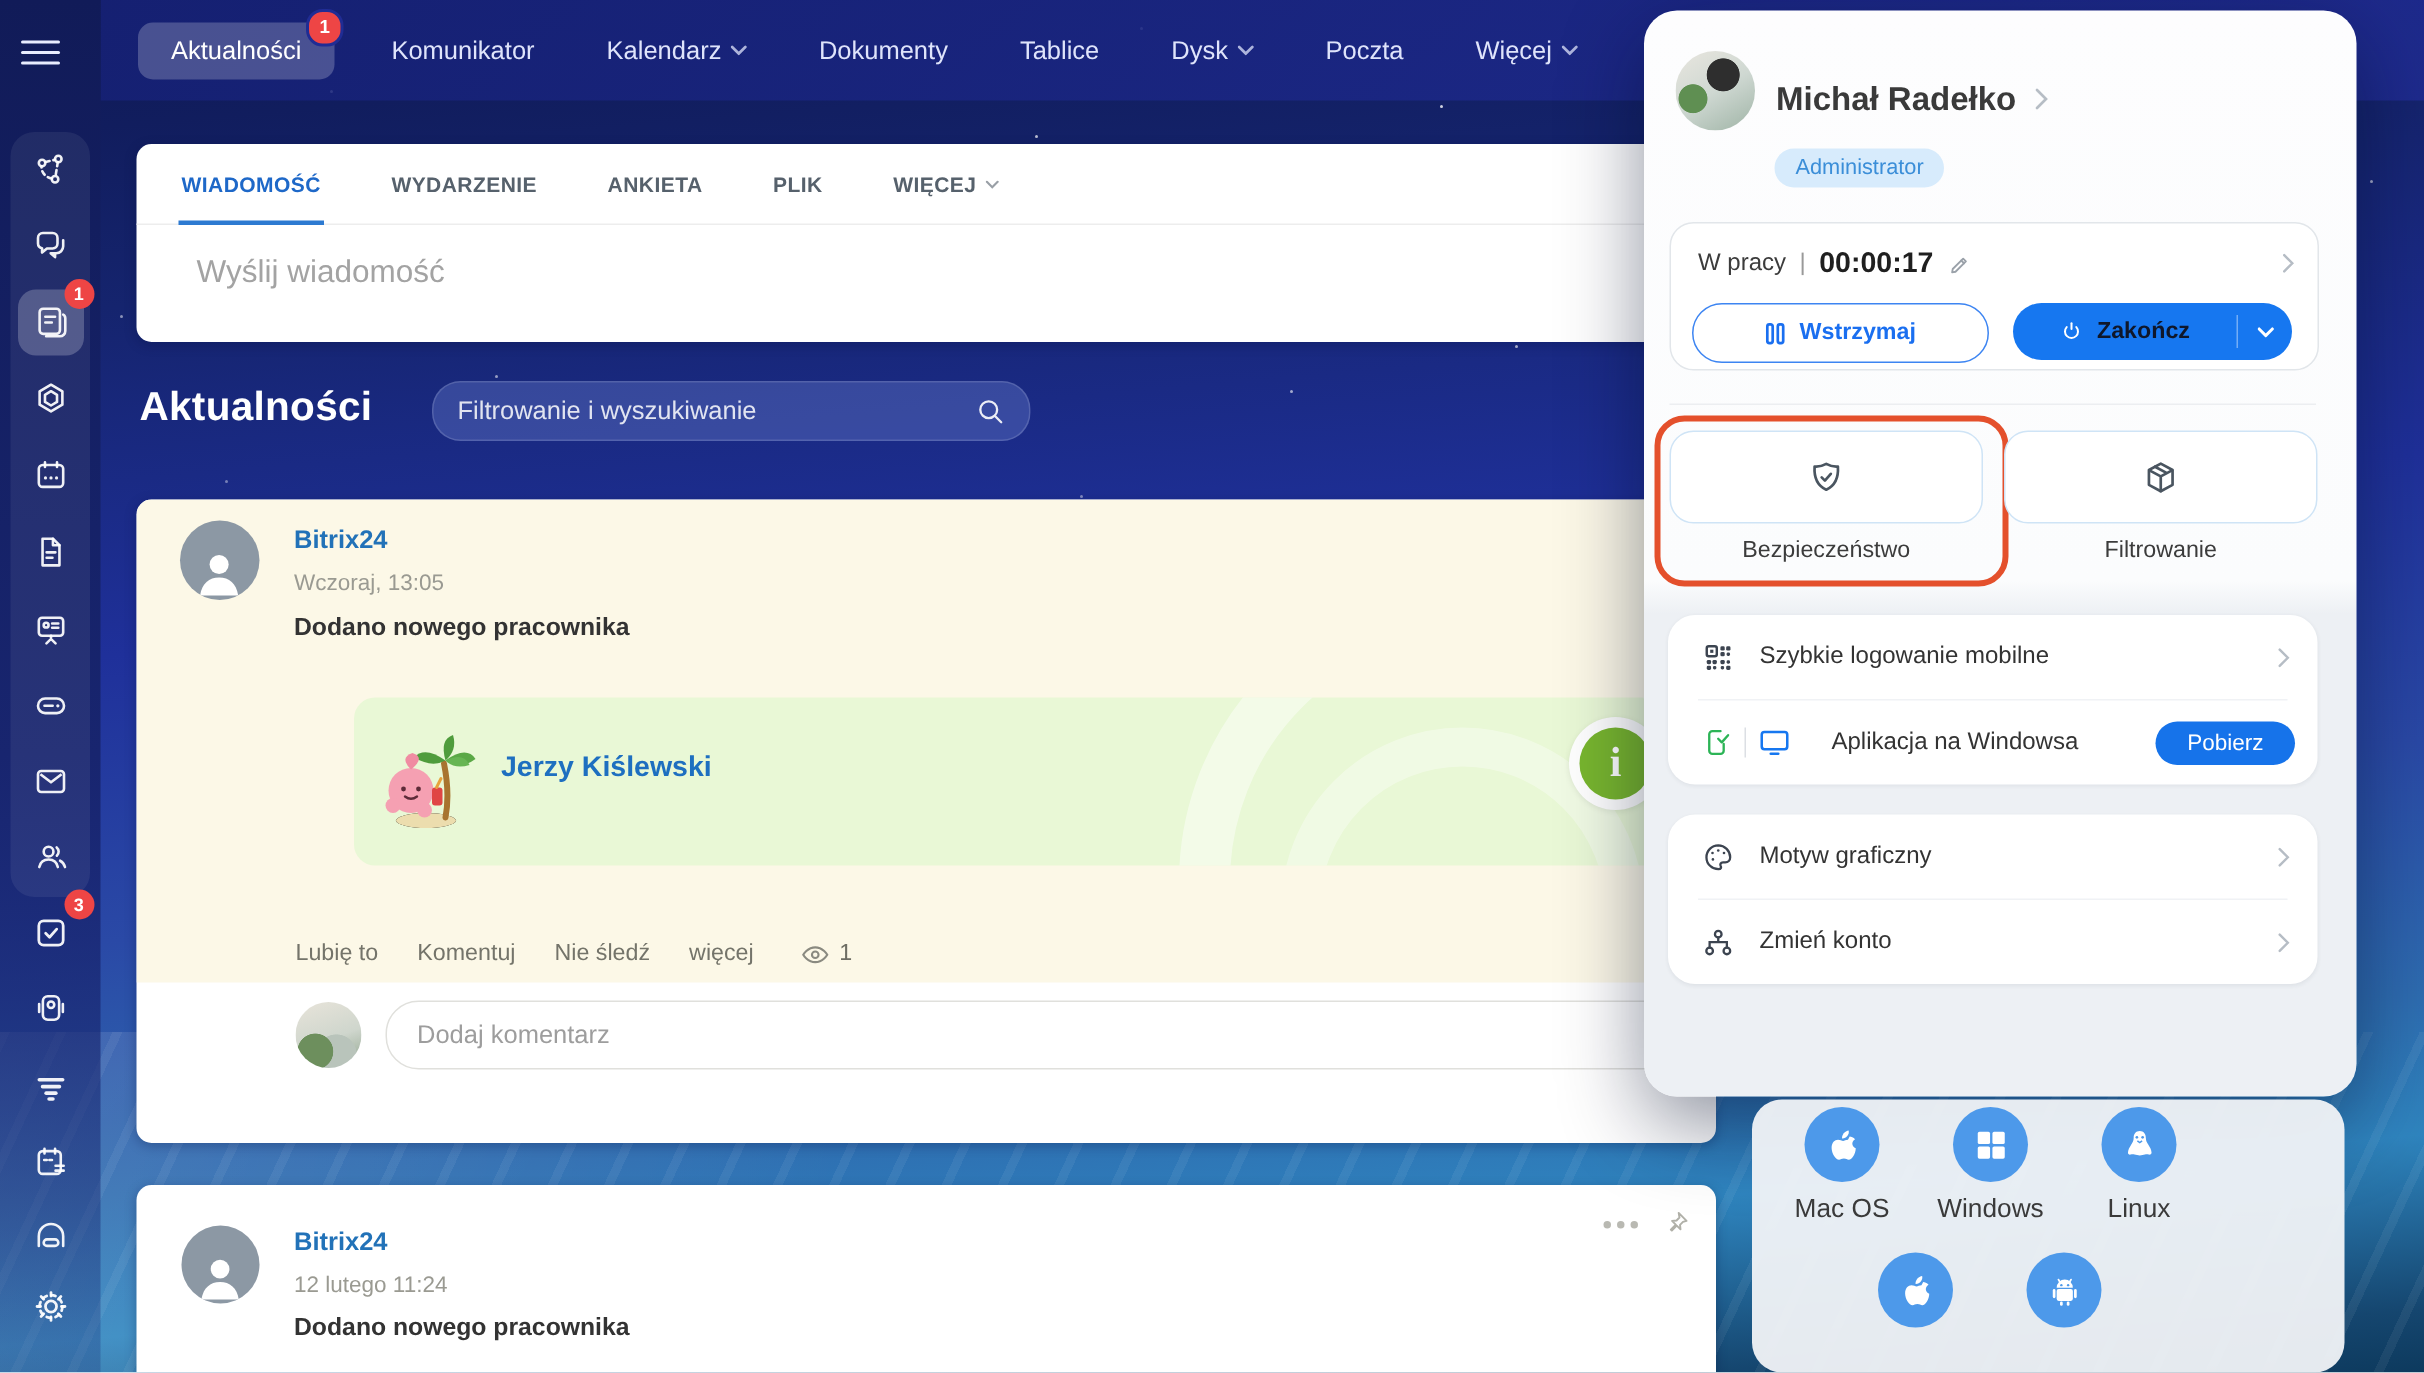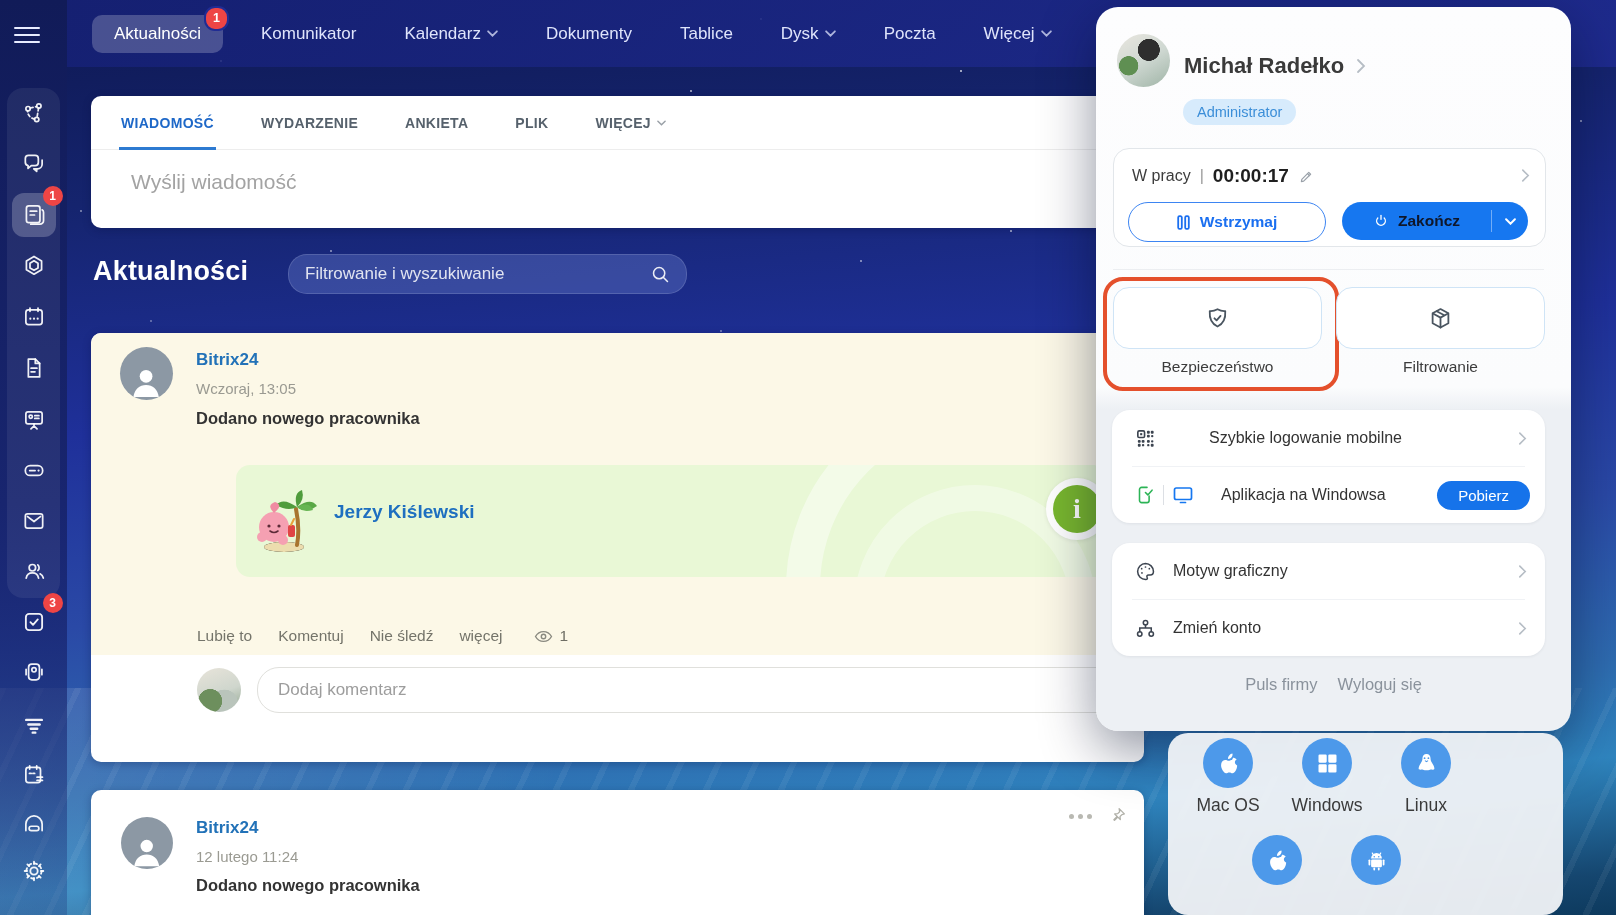--- a/index.html
+++ b/index.html
@@ -481,21 +481,21 @@
       <div class="tcard">
         <svg width="27" height="27" viewBox="0 0 24 24" fill="none" stroke="currentColor" stroke-width="1.6" stroke-linecap="round" stroke-linejoin="round">
             <path d="M12 3.6 19 7.4v8.8l-7 3.8-7-3.8V7.4z"></path>
             <path d="M5.3 7.6 12 11.2l6.7-3.6M12 11.2V20M8.6 5.5l6.8 3.6"></path>
           </svg>
       </div>
       <div class="tlabel">Filtrowanie</div>
     </div>
 
     <div class="sect" style="top:403px;">
-      <div class="srow" style="top:0;gap:36px;">
+      <div class="srow" style="top:0;">
         <svg style="margin-left:22px;margin-right:16px;" width="23" height="23" viewBox="0 0 24 24" fill="currentColor" color="#3c4450">
             <path d="M4 4h7v7H4zм0 0" fill="none"></path>
             <rect x="4" y="4" width="7" height="7" rx="1.4" fill="none" stroke="currentColor" stroke-width="1.7"></rect>
             <rect x="6.4" y="6.4" width="2.2" height="2.2"></rect>
             <rect x="13.5" y="4" width="3" height="3" rx="1"></rect>
             <rect x="17.5" y="4" width="3" height="3" rx="1"></rect>
             <rect x="13.5" y="8" width="3" height="3" rx="1"></rect>
             <rect x="17.8" y="8.3" width="2.4" height="2.4" rx="1"></rect>
             <rect x="4" y="13.5" width="3" height="3" rx="1"></rect>
             <rect x="8" y="13.5" width="3" height="3" rx="1"></rect>
@@ -549,24 +549,20 @@
             <circle cx="18" cy="17.7" r="2.3"></circle>
             <path d="M12 8.3v3.2M12 11.5H6v3.9M12 11.5h6v3.9"></path>
           </svg>
         <span class="lbl">Zmień konto</span>
         <svg class="chev" width="9" height="15" viewBox="0 0 10 16" fill="none" stroke="currentColor" stroke-width="1.8" stroke-linecap="round">
             <path d="m2 2 6 6-6 6"></path>
           </svg>
       </div>
     </div>
 
-    <div class="p-footer">
-      <span>Puls firmy</span>
-      <span>Wyloguj się</span>
-    </div>
   </div>
 
   <div class="os-panel">
     <div class="os-circle" style="left:35px;top:5px;">
       <svg viewBox="0 0 24 24" fill="#fff">
           <path d="M15.5 3.2c-1 .1-2.2.8-2.9 1.7-.6.8-1.2 2-1 3.1 1.2.1 2.4-.6 3.1-1.5.7-.9 1.1-2.1.8-3.3z"></path>
           <path d="M12.7 8.8c-1.2 0-2.2.7-2.9.7-.7 0-1.8-.7-3-.7-2 0-3.8 1.7-3.8 4.8 0 3.3 2.5 7 4.4 7 1 0 1.5-.7 2.9-.7s1.8.7 2.9.7c1.9 0 4.1-3.6 4.1-6.8-2.4-1.1-2.8-4-.4-5.4-.9-1.1-2.3-1.6-3.2-1.6z" transform="translate(2.4 0)"></path>
         </svg>
     </div>
     <div class="os-label" style="left:5px;top:62px;">Mac OS</div>

